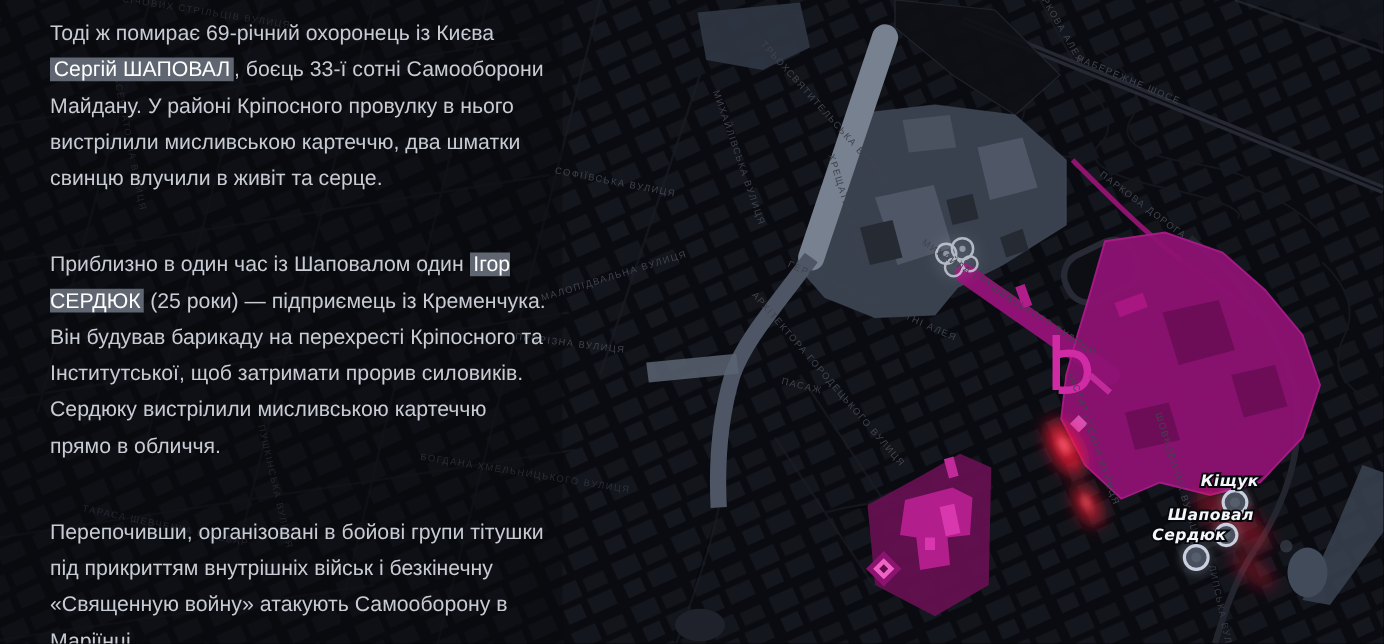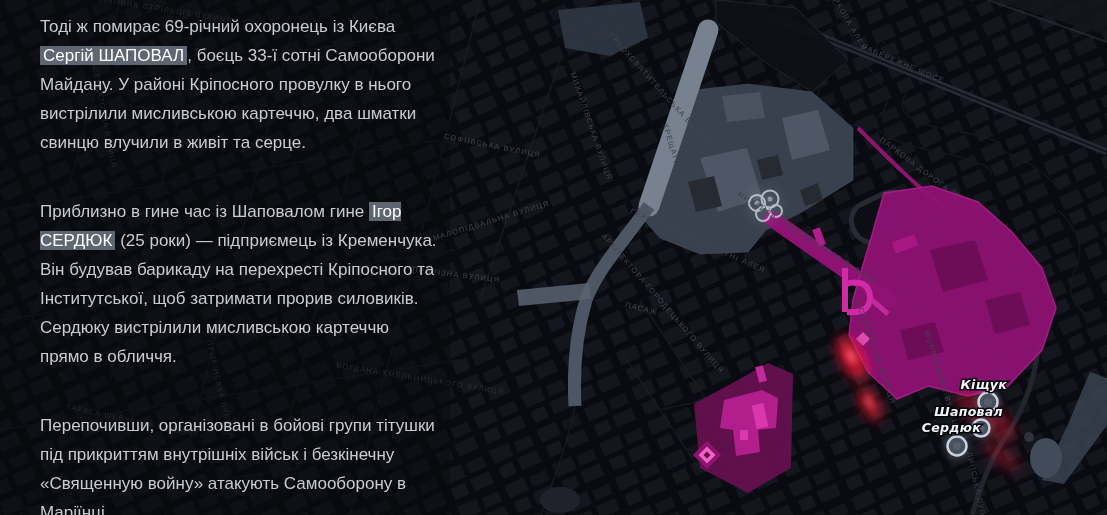--- a/index.html
+++ b/index.html
@@ -203,16 +203,16 @@
       <circle r="4" fill="#5a6170" opacity="0.8"></circle>
     </g>
     <text class="casualty-label" x="1007" y="389" text-anchor="end">Кіщук</text>
     <text class="casualty-label" x="1003" y="416" text-anchor="end">Шаповал</text>
     <text class="casualty-label" x="981" y="432" text-anchor="end">Сердюк</text>
   </g>
 </svg>
 
   <div class="story" id="story">
       <p><span>Тоді ж помирає 69-річний охоронець із Києва </span><span class="hl">Сергій ШАПОВАЛ</span><span>, боєць 33-ї сотні Самооборони Майдану. У районі Кріпосного провулку в нього вистрілили мисливською картеччю, два шматки свинцю влучили в живіт та серце.</span></p>
-      <p><span>Приблизно в гине час із Шаповалом гине </span><span class="hl">Ігор СЕРДЮК</span><span> (25 роки) — підприємець із Кременчука. Він будував барикаду на перехресті Кріпосного та Інститутської, щоб затримати прорив силовиків. Сердюку вистрілили мисливською картеччю прямо в обличчя.</span></p>
+      <p><span>Приблизно в один час із Шаповалом один </span><span class="hl">Ігор СЕРДЮК</span><span> (25 роки) — підприємець із Кременчука. Він будував барикаду на перехресті Кріпосного та Інститутської, щоб затримати прорив силовиків. Сердюку вистрілили мисливською картеччю прямо в обличчя.</span></p>
       <p><span>Перепочивши, організовані в бойові групи тітушки під прикриттям внутрішніх військ і безкінечну «Священную войну» атакують Самооборону в Маріїнці.</span></p>
     </div>
 </div>
 
 </body></html>

